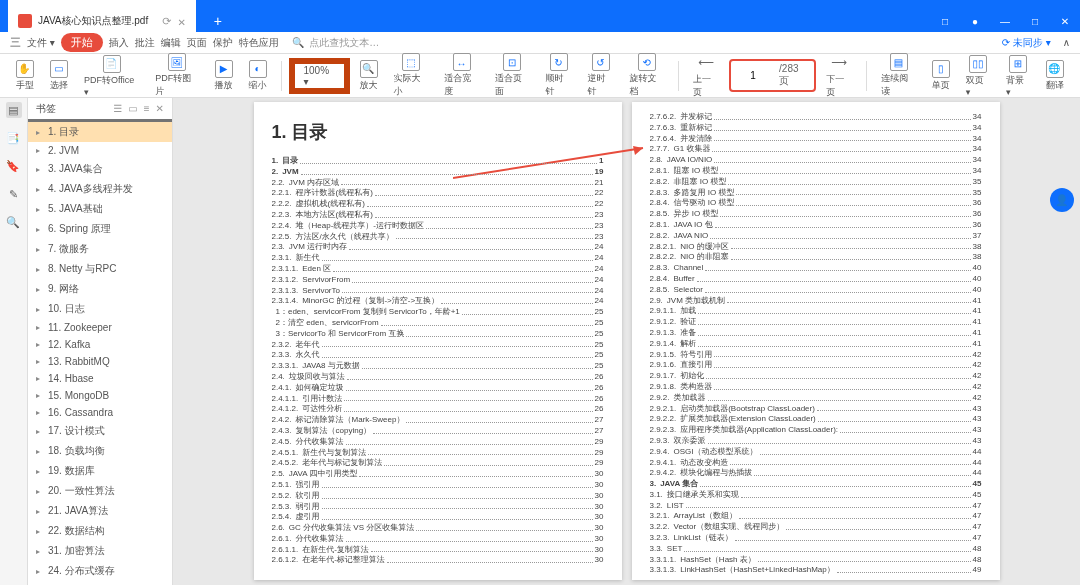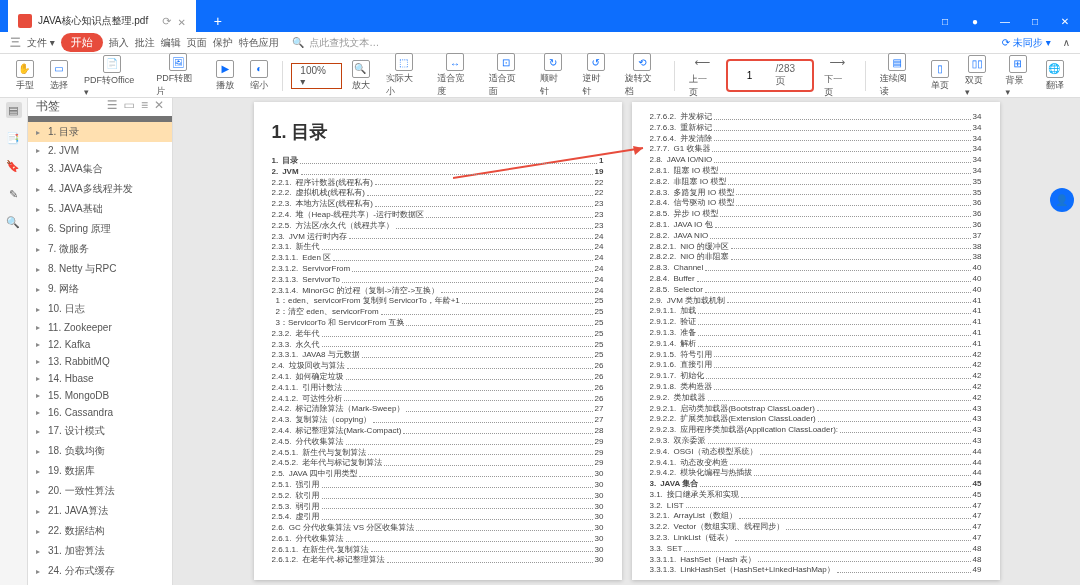--- a/index.html
+++ b/index.html
@@ -15,31 +15,31 @@
 .win-btn{width:30px;height:22px;display:flex;align-items:center;justify-content:center;color:#fff;font-size:10px}
 .menubar{height:22px;background:#fff;border-bottom:1px solid #ddd;display:flex;align-items:center;padding:0 10px;gap:6px;font-size:10px;color:#555}
 .menu-hamburger{font-size:11px}
 .menu-start{background:#e74c3c;color:#fff;padding:2px 10px;border-radius:10px;font-size:11px}
 .menu-search{display:flex;align-items:center;gap:4px;color:#999;font-size:10px;margin-left:8px}
 .sync{margin-left:auto;color:#0d6efd;font-size:10px}
 .toolbar{height:44px;background:#fff;border-bottom:1px solid #ddd;display:flex;align-items:center;padding:0 10px;font-size:9px;color:#555;gap:4px}
 .tool-item{display:flex;flex-direction:column;align-items:center;gap:1px;padding:0 6px}
 .tool-icon{width:18px;height:18px;border:1px solid #999;border-radius:2px;display:flex;align-items:center;justify-content:center;font-size:10px;color:#0d6efd}
 .tool-sep{width:1px;height:30px;background:#ddd;margin:0 4px}
-.zoom-box{border:1px solid #c2410c;padding:1px 8px;font-size:10px}
+.zoom-box{border:6px solid #c2410c;padding:1px 8px;font-size:10px}
 .page-nav{display:flex;align-items:center;gap:2px;border:2px solid #e74c3c;padding:2px;border-radius:4px}
 .page-input{width:40px;border:none;text-align:center;font-size:10px;outline:none}
 .page-total{font-size:10px;color:#666;padding:0 4px}
 .arrow-btn{width:20px;height:20px;display:flex;align-items:center;justify-content:center;font-size:11px;color:#666}
 .main{display:flex;height:487px}
 .leftbar{width:28px;background:#f5f5f5;border-right:1px solid #ddd;display:flex;flex-direction:column;align-items:center;padding-top:4px;gap:12px}
 .leftbar-icon{width:16px;height:16px;display:flex;align-items:center;justify-content:center;font-size:11px;color:#666}
 .leftbar-icon.active{background:#ddd;border-radius:2px}
 .sidebar{width:145px;background:#fff;border-right:1px solid #ddd;display:flex;flex-direction:column}
-.sidebar-head{height:24px;display:flex;padding:0 8px;font-size:12px;color:#555;gap:8px;border-bottom:6px solid #737373}
+.sidebar-head{height:24px;display:flex;align-items:center;padding:0 8px;font-size:10px;color:#555;gap:8px;border-bottom:3px solid #737373}
 .sidebar-head-icons{margin-left:auto;display:flex;gap:6px;color:#999}
 .bookmark-list{flex:1;overflow-y:auto;font-size:10px}
 .bookmark-item{padding:3px 8px;display:flex;align-items:center;gap:4px;color:#555;cursor:pointer}
 .bookmark-item.active{background:#ffe0b0}
 .bookmark-arrow{font-size:8px;color:#888;width:8px}
 .viewer{flex:1;background:#e8e8e8;position:relative;overflow:hidden;display:flex;justify-content:center;padding-top:4px}
 .pages{display:flex;gap:10px}
 .page{width:368px;height:478px;background:#fff;box-shadow:0 1px 4px rgba(0,0,0,.2);padding:10px 18px;font-size:8px;color:#333;overflow:hidden}
 .page h2{font-size:18px;font-weight:bold;margin:8px 0 12px}
 .toc-line{display:flex;white-space:nowrap;overflow:hidden;line-height:1.35;font-size:8px}
@@ -318,20 +318,26 @@
               <span class="toc-dots"></span>
               <span class="toc-page">1</span>
             </div>
             <div class="toc-line toc-bold">
               <span class="toc-num">2.</span>
               <span class="toc-text">JVM</span>
               <span class="toc-dots"></span>
               <span class="toc-page">19</span>
             </div>
             <div class="toc-line ">
+              <span class="toc-num">2.2.</span>
+              <span class="toc-text">JVM 内存区域</span>
+              <span class="toc-dots"></span>
+              <span class="toc-page">21</span>
+            </div>
+            <div class="toc-line ">
               <span class="toc-num">2.2.1.</span>
               <span class="toc-text">程序计数器(线程私有)</span>
               <span class="toc-dots"></span>
               <span class="toc-page">22</span>
             </div>
             <div class="toc-line ">
               <span class="toc-num">2.2.2.</span>
               <span class="toc-text">虚拟机栈(线程私有)</span>
               <span class="toc-dots"></span>
               <span class="toc-page">22</span>
@@ -454,26 +460,20 @@
               <span class="toc-num">2.4.2.</span>
               <span class="toc-text">标记清除算法（Mark-Sweep）</span>
               <span class="toc-dots"></span>
               <span class="toc-page">27</span>
             </div>
             <div class="toc-line ">
               <span class="toc-num">2.4.3.</span>
               <span class="toc-text">复制算法（copying）</span>
               <span class="toc-dots"></span>
               <span class="toc-page">27</span>
-            </div>
-            <div class="toc-line ">
-              <span class="toc-num">2.4.4.</span>
-              <span class="toc-text">标记整理算法(Mark-Compact)</span>
-              <span class="toc-dots"></span>
-              <span class="toc-page">28</span>
             </div>
             <div class="toc-line ">
               <span class="toc-num">2.4.5.</span>
               <span class="toc-text">分代收集算法</span>
               <span class="toc-dots"></span>
               <span class="toc-page">29</span>
             </div>
             <div class="toc-line ">
               <span class="toc-num">2.4.5.1.</span>
               <span class="toc-text">新生代与复制算法</span>

